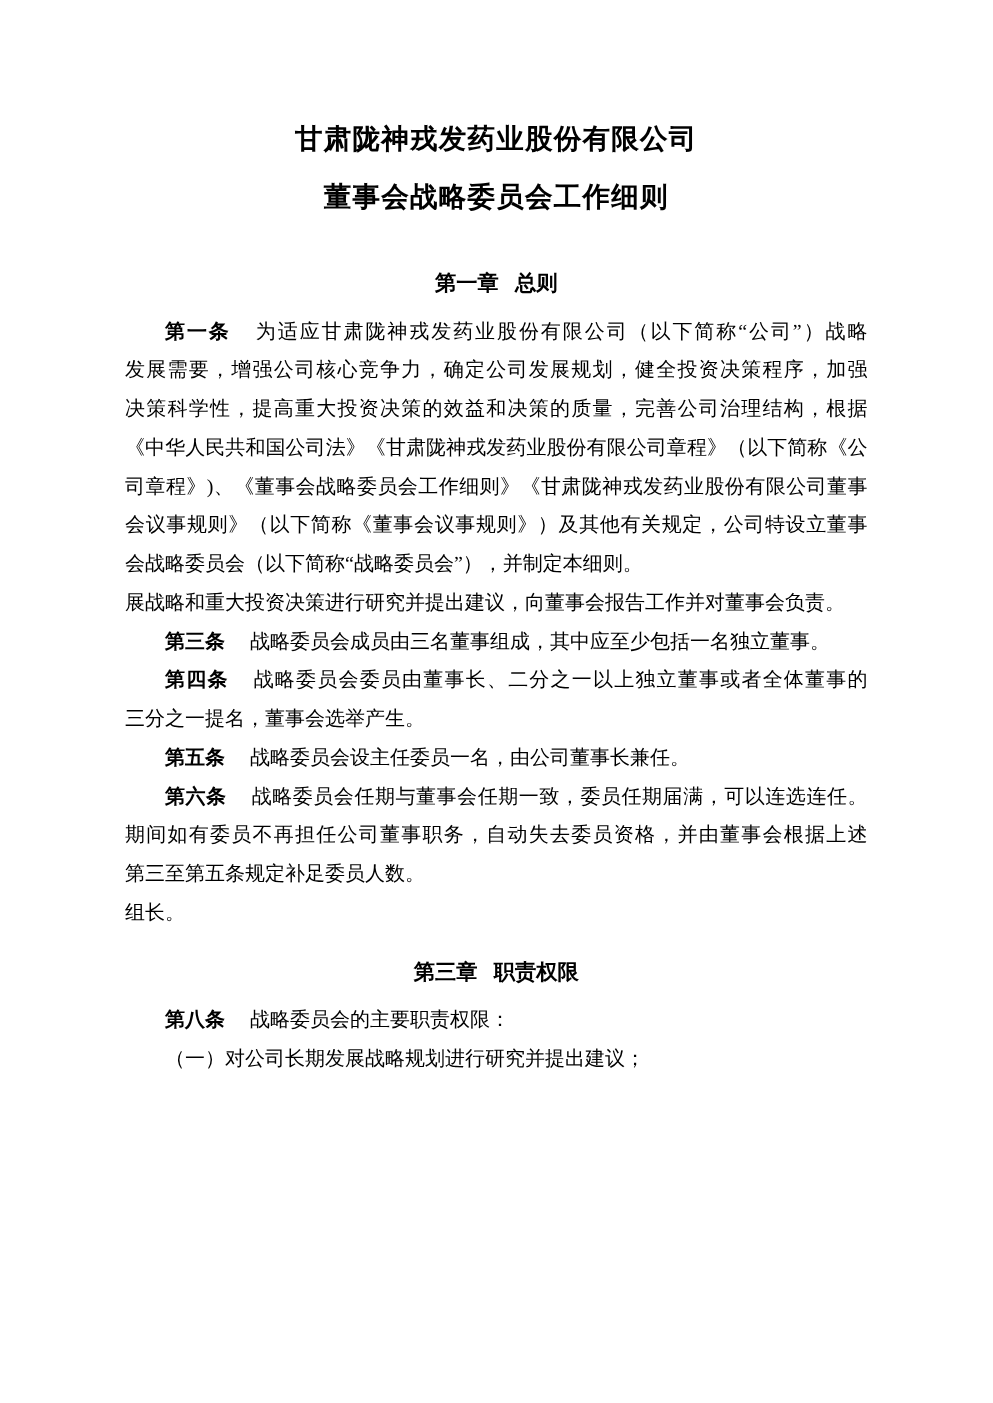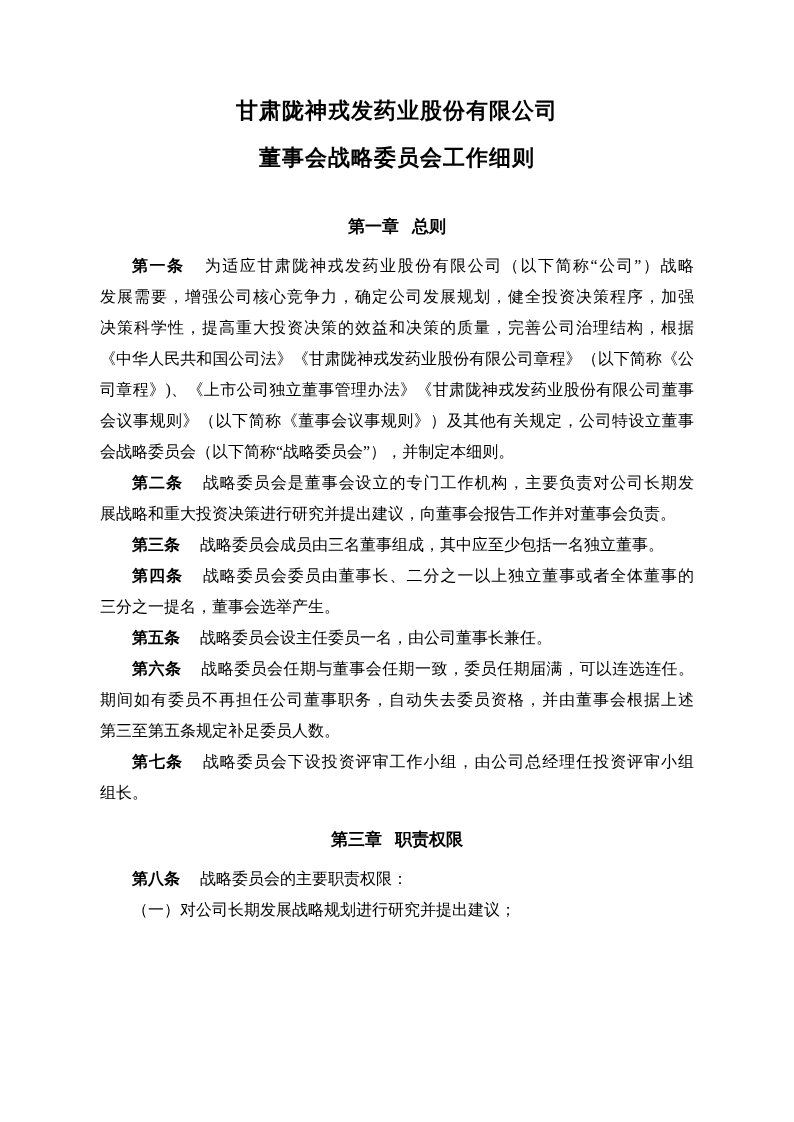--- a/index.html
+++ b/index.html
@@ -83,27 +83,26 @@
     <div class="doc-title">甘肃陇神戎发药业股份有限公司</div>
     <div class="doc-title second">董事会战略委员会工作细则</div>
 
     <div class="chapter first"><span>第一章</span><span class="chapter-gap"></span><span>总则</span></div>
 
     <div class="article">
       <div class="ln indent"><span class="art-num">第一条</span><span>为适应甘肃陇神戎发药业股份有限公司（以下简称“公司”）战略</span></div>
       <div class="ln">发展需要，增强公司核心竞争力，确定公司发展规划，健全投资决策程序，加强</div>
       <div class="ln">决策科学性，提高重大投资决策的效益和决策的质量，完善公司治理结构，根据</div>
       <div class="ln">《中华人民共和国公司法》《甘肃陇神戎发药业股份有限公司章程》（以下简称《公</div>
-      <div class="ln">司章程》)、《上市公司独立董事管理办法》《甘肃陇神戎发药业股份有限公司董事</div>
+      <div class="ln">司章程》)、《董事会战略委员会工作细则》《甘肃陇神戎发药业股份有限公司董事</div>
       <div class="ln">会议事规则》（以下简称《董事会议事规则》）及其他有关规定，公司特设立董事</div>
       <div class="ln-end">会战略委员会（以下简称“战略委员会”），并制定本细则。</div>
     </div>
 
     <div class="article">
-      <div class="ln indent"><span class="art-num">第二条</span><span>战略委员会是董事会设立的专门工作机构，主要负责对公司长期发</span></div>
       <div class="ln-end">展战略和重大投资决策进行研究并提出建议，向董事会报告工作并对董事会负责。</div>
     </div>
 
 
     <div class="article">
       <div class="ln-end indent"><span class="art-num">第三条</span><span>战略委员会成员由三名董事组成，其中应至少包括一名独立董事。</span></div>
     </div>
 
     <div class="article">
       <div class="ln indent"><span class="art-num">第四条</span><span>战略委员会委员由董事长、二分之一以上独立董事或者全体董事的</span></div>
@@ -114,21 +113,20 @@
       <div class="ln-end indent"><span class="art-num">第五条</span><span>战略委员会设主任委员一名，由公司董事长兼任。</span></div>
     </div>
 
     <div class="article">
       <div class="ln indent"><span class="art-num">第六条</span><span>战略委员会任期与董事会任期一致，委员任期届满，可以连选连任。</span></div>
       <div class="ln">期间如有委员不再担任公司董事职务，自动失去委员资格，并由董事会根据上述</div>
       <div class="ln-end">第三至第五条规定补足委员人数。</div>
     </div>
 
     <div class="article">
-      <div class="ln indent"><span class="art-num">第七条</span><span>战略委员会下设投资评审工作小组，由公司总经理任投资评审小组</span></div>
       <div class="ln-end">组长。</div>
     </div>
 
     <div class="chapter"><span>第三章</span><span class="chapter-gap"></span><span>职责权限</span></div>
 
     <div class="article">
       <div class="ln-end indent"><span class="art-num">第八条</span><span>战略委员会的主要职责权限：</span></div>
     </div>
 
     <div class="sub-item">

